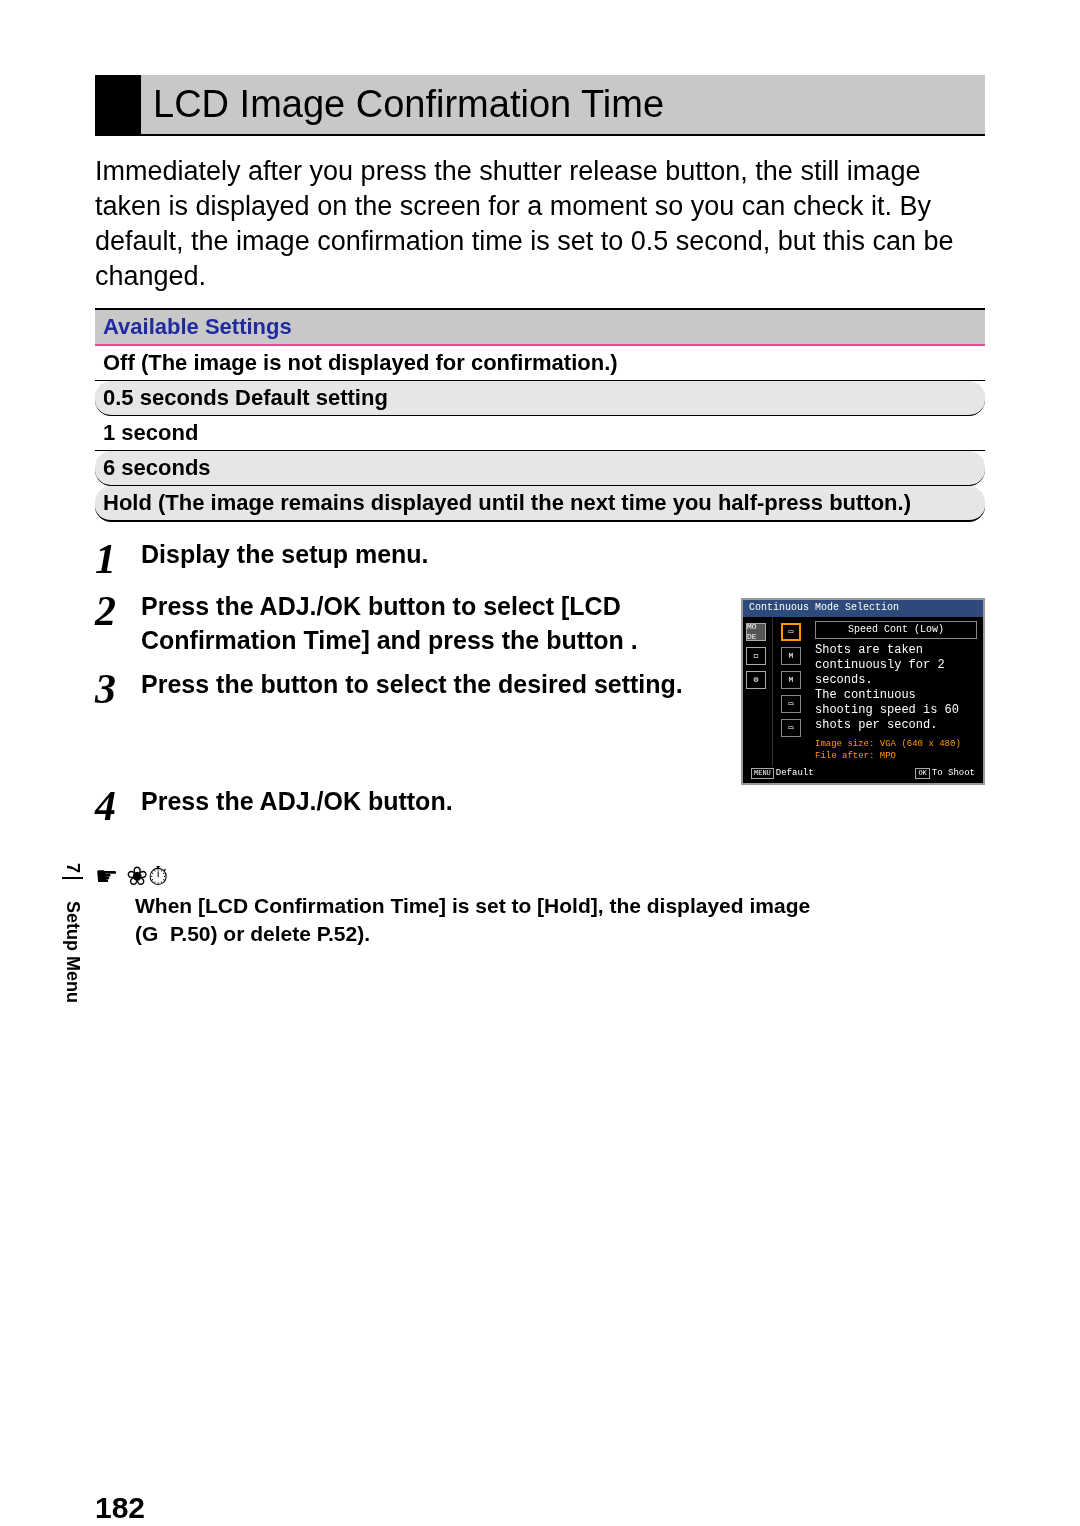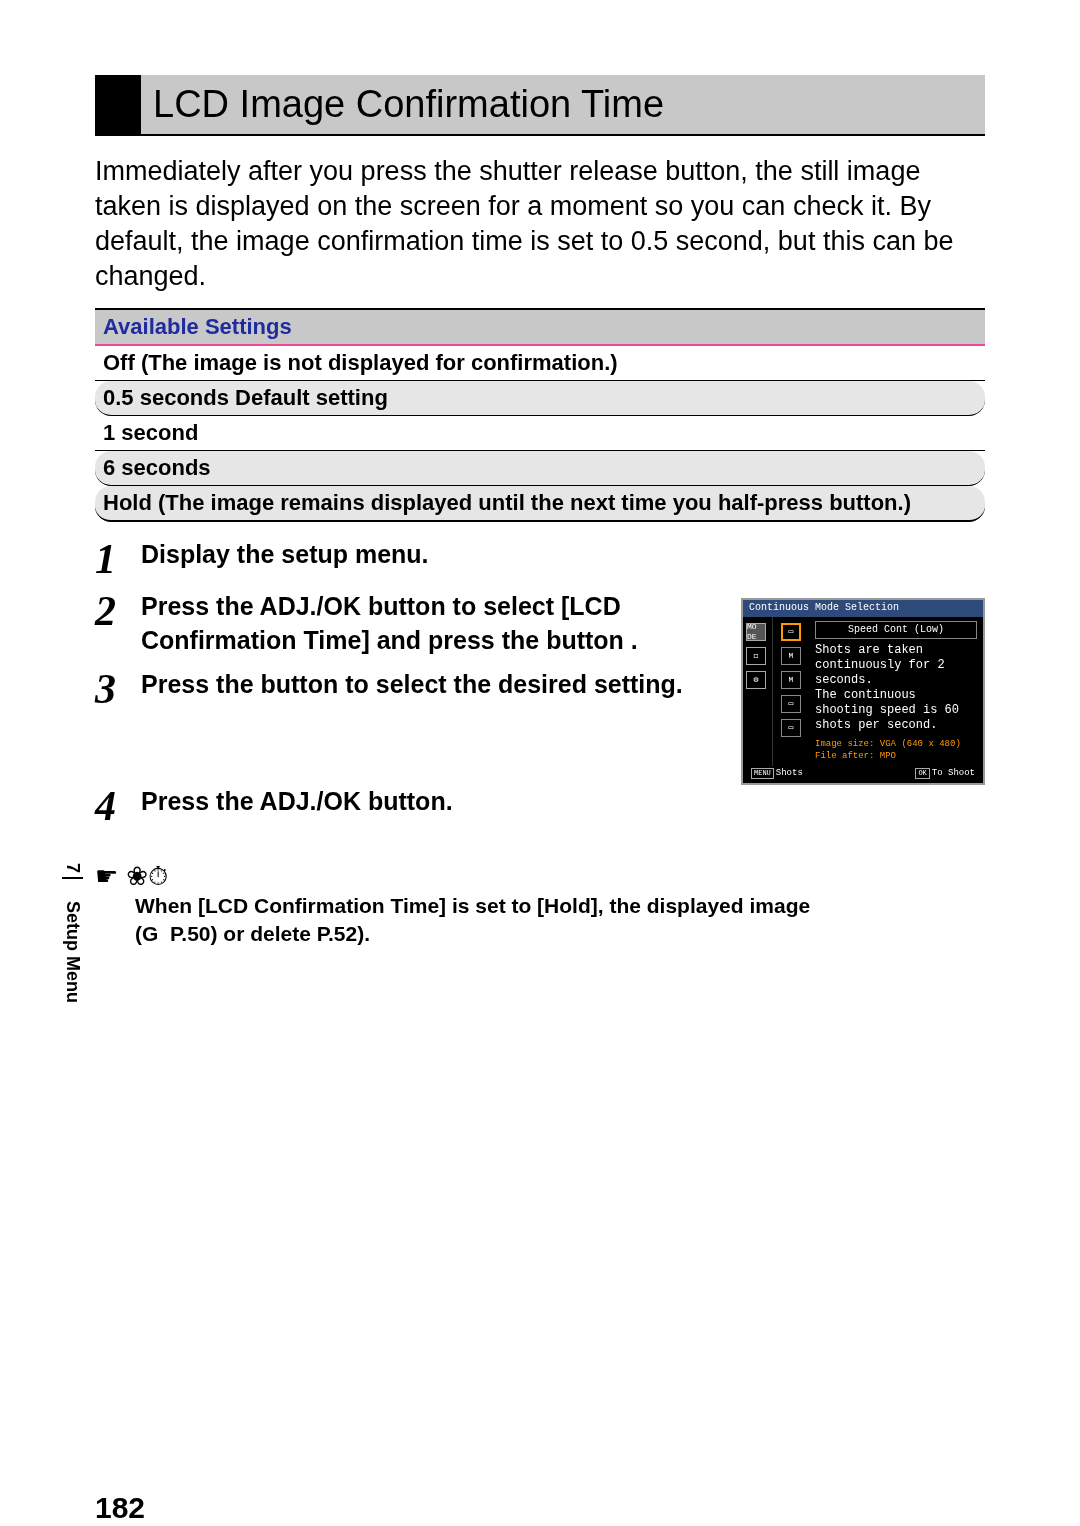--- a/index.html
+++ b/index.html
@@ -262,21 +262,21 @@
             <div class="lcd-ic">▭</div>
             <div class="lcd-ic">▭</div>
           </div>
           <div class="lcd-right">
             <div class="lcd-title">Speed Cont (Low)</div>
             <div class="lcd-desc"><span>Shots are taken continuously for 2 seconds.</span><br><span>The continuous shooting speed is 60 shots per second.</span></div>
             <div class="lcd-info"><span>Image size: VGA (640 x 480)</span><br><span>File after: MPO</span></div>
           </div>
         </div>
         <div class="lcd-footer">
-          <span><span class="lcd-btnlbl">MENU</span><span>Shots</span></span>
+          <span><span class="lcd-btnlbl">MENU</span><span>Default</span></span>
           <span><span class="lcd-btnlbl">OK</span><span>To Shoot</span></span>
         </div>
       </div>
     </div>
 
     <div class="step">
       <div class="step-num">4</div>
       <div class="step-body">
         <div class="step-title">Press the ADJ./OK button.</div>
       </div>

